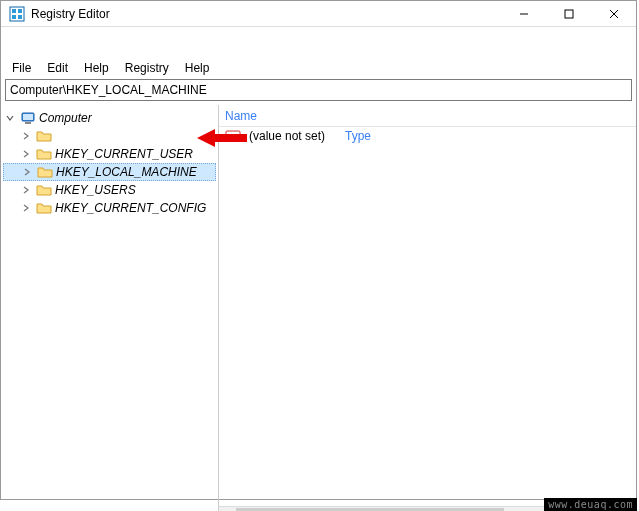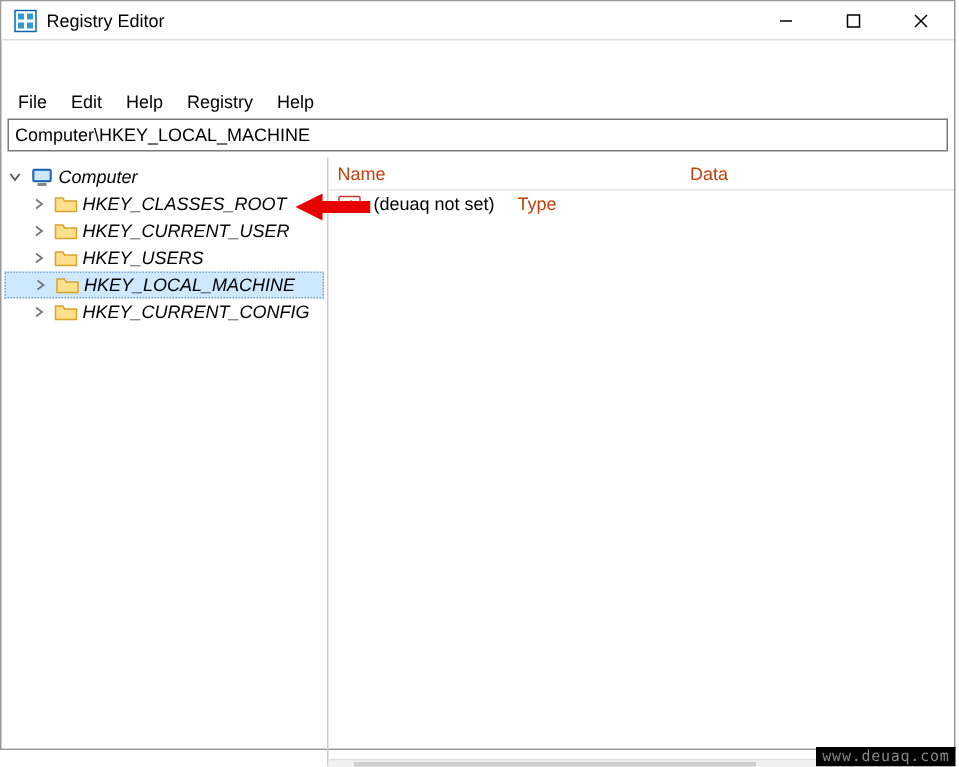--- a/index.html
+++ b/index.html
@@ -91,21 +91,21 @@
     display: flex;
     flex-direction: column;
     overflow: hidden;
   }
   .list-headers {
     display: flex;
     height: 22px;
     align-items: center;
     border-bottom: 1px solid #e5e5e5;
     font-size: 12px;
-    color: #c2410c;
+    color: #3b82f6;
   }
   .col { padding: 0 6px; }
   .col-name { width: 120px; }
   .col-type { width: 115px; margin-top: 40px; }
   .col-data { flex: 1; }
   .list-body { flex: 1; overflow: auto; position: relative; }
   .list-row {
     display: flex;
     align-items: center;
     height: 18px;
@@ -212,87 +212,85 @@
 
       <div class="tree-node indent-1">
         <span class="expander">
             <svg width="10" height="10" viewBox="0 0 10 10">
               <path d="M3 2 L7 5 L3 8" fill="none" stroke="#777" stroke-width="1.2"></path>
             </svg>
           </span>
         <span class="node-icon"><svg viewBox="0 0 16 16" width="16" height="16">
               <path d="M1 4 h5 l1 2 h8 v7 h-14 z" fill="#ffe08a" stroke="#d6a32c"></path>
             </svg></span>
-        <span class="node-label">HKEY_CLASSES_ROOT</span>
       </div>
 
       <div class="tree-node indent-1">
         <span class="expander">
             <svg width="10" height="10" viewBox="0 0 10 10">
               <path d="M3 2 L7 5 L3 8" fill="none" stroke="#777" stroke-width="1.2"></path>
             </svg>
           </span>
         <span class="node-icon"><svg viewBox="0 0 16 16" width="16" height="16">
               <path d="M1 4 h5 l1 2 h8 v7 h-14 z" fill="#ffe08a" stroke="#d6a32c"></path>
             </svg></span>
         <span class="node-label">HKEY_CURRENT_USER</span>
       </div>
 
+      <div class="tree-node indent-1 selected">
+        <span class="expander">
+            <svg width="10" height="10" viewBox="0 0 10 10">
+              <path d="M3 2 L7 5 L3 8" fill="none" stroke="#777" stroke-width="1.2"></path>
+            </svg>
+          </span>
+        <span class="node-icon"><svg viewBox="0 0 16 16" width="16" height="16">
+              <path d="M1 4 h5 l1 2 h8 v7 h-14 z" fill="#ffe08a" stroke="#d6a32c"></path>
+            </svg></span>
+        <span class="node-label">HKEY_LOCAL_MACHINE</span>
+      </div>
+
       <div class="tree-node indent-1">
         <span class="expander">
             <svg width="10" height="10" viewBox="0 0 10 10">
               <path d="M3 2 L7 5 L3 8" fill="none" stroke="#777" stroke-width="1.2"></path>
             </svg>
           </span>
         <span class="node-icon"><svg viewBox="0 0 16 16" width="16" height="16">
               <path d="M1 4 h5 l1 2 h8 v7 h-14 z" fill="#ffe08a" stroke="#d6a32c"></path>
             </svg></span>
         <span class="node-label">HKEY_USERS</span>
-      </div>
-
-      <div class="tree-node indent-1 selected">
-        <span class="expander">
-            <svg width="10" height="10" viewBox="0 0 10 10">
-              <path d="M3 2 L7 5 L3 8" fill="none" stroke="#777" stroke-width="1.2"></path>
-            </svg>
-          </span>
-        <span class="node-icon"><svg viewBox="0 0 16 16" width="16" height="16">
-              <path d="M1 4 h5 l1 2 h8 v7 h-14 z" fill="#ffe08a" stroke="#d6a32c"></path>
-            </svg></span>
-        <span class="node-label">HKEY_LOCAL_MACHINE</span>
       </div>
 
       <div class="tree-node indent-1">
         <span class="expander">
             <svg width="10" height="10" viewBox="0 0 10 10">
               <path d="M3 2 L7 5 L3 8" fill="none" stroke="#777" stroke-width="1.2"></path>
             </svg>
           </span>
         <span class="node-icon"><svg viewBox="0 0 16 16" width="16" height="16">
               <path d="M1 4 h5 l1 2 h8 v7 h-14 z" fill="#ffe08a" stroke="#d6a32c"></path>
             </svg></span>
         <span class="node-label">HKEY_CURRENT_CONFIG</span>
       </div>
     </div>
 
     <div class="list-panel">
       <div class="list-headers">
         <div class="col col-name">Name</div>
         <div class="col col-type">Type</div>
-        <div class="col col-data">Data</div>
       </div>
       <div class="list-body">
         <div class="list-row">
           <span class="row-icon">
             <svg viewBox="0 0 16 16" width="16" height="16">
                 <rect x="1" y="3" width="14" height="10" rx="1" fill="#fff" stroke="#c33"></rect>
                 <text x="8" y="11" text-anchor="middle" font-size="8" fill="#c33" font-weight="bold">ab</text>
               </svg>
           </span>
-          <div class="col col-data">(deuaq not set)</div>
+          <div class="col col-data">(value not set)</div>
         </div>
       </div>
       <div class="scrollbar-h">
         <div class="sb-btn">
           <svg width="8" height="8" viewBox="0 0 8 8">
               <path d="M5 1 L2 4 L5 7" fill="none" stroke="#666" stroke-width="1.2"></path>
             </svg>
         </div>
         <div class="sb-track">
           <div class="sb-thumb"></div>

